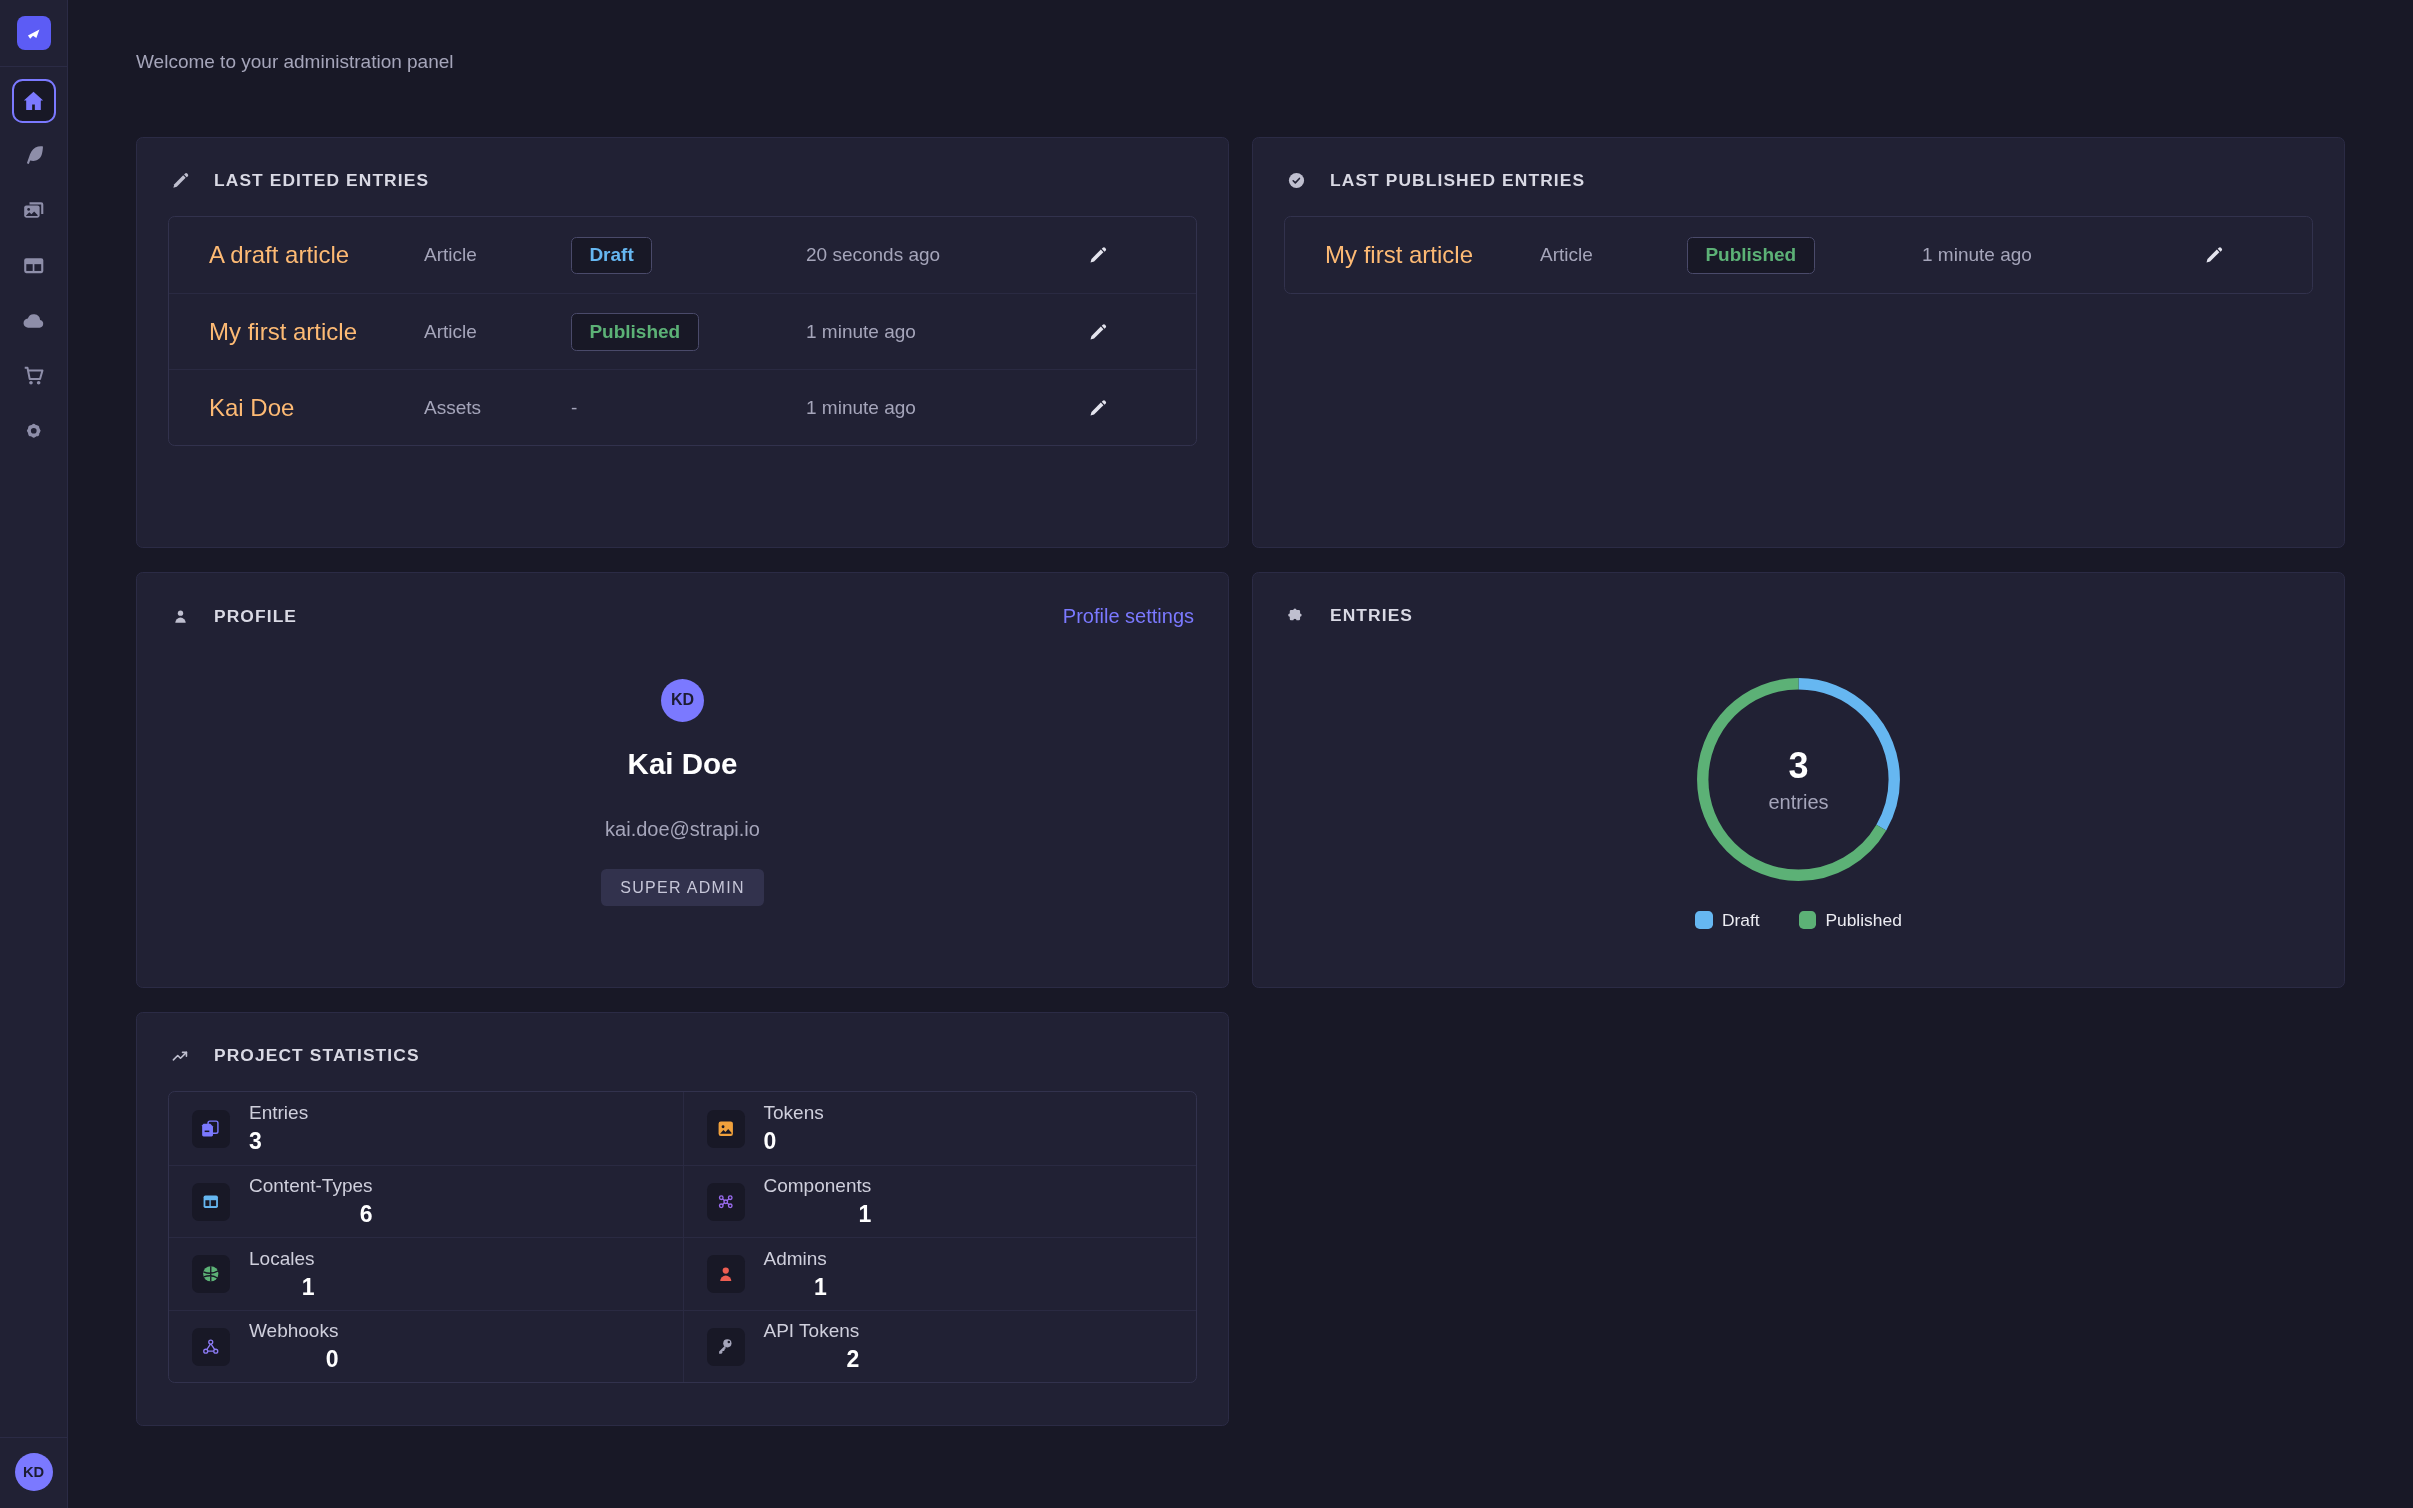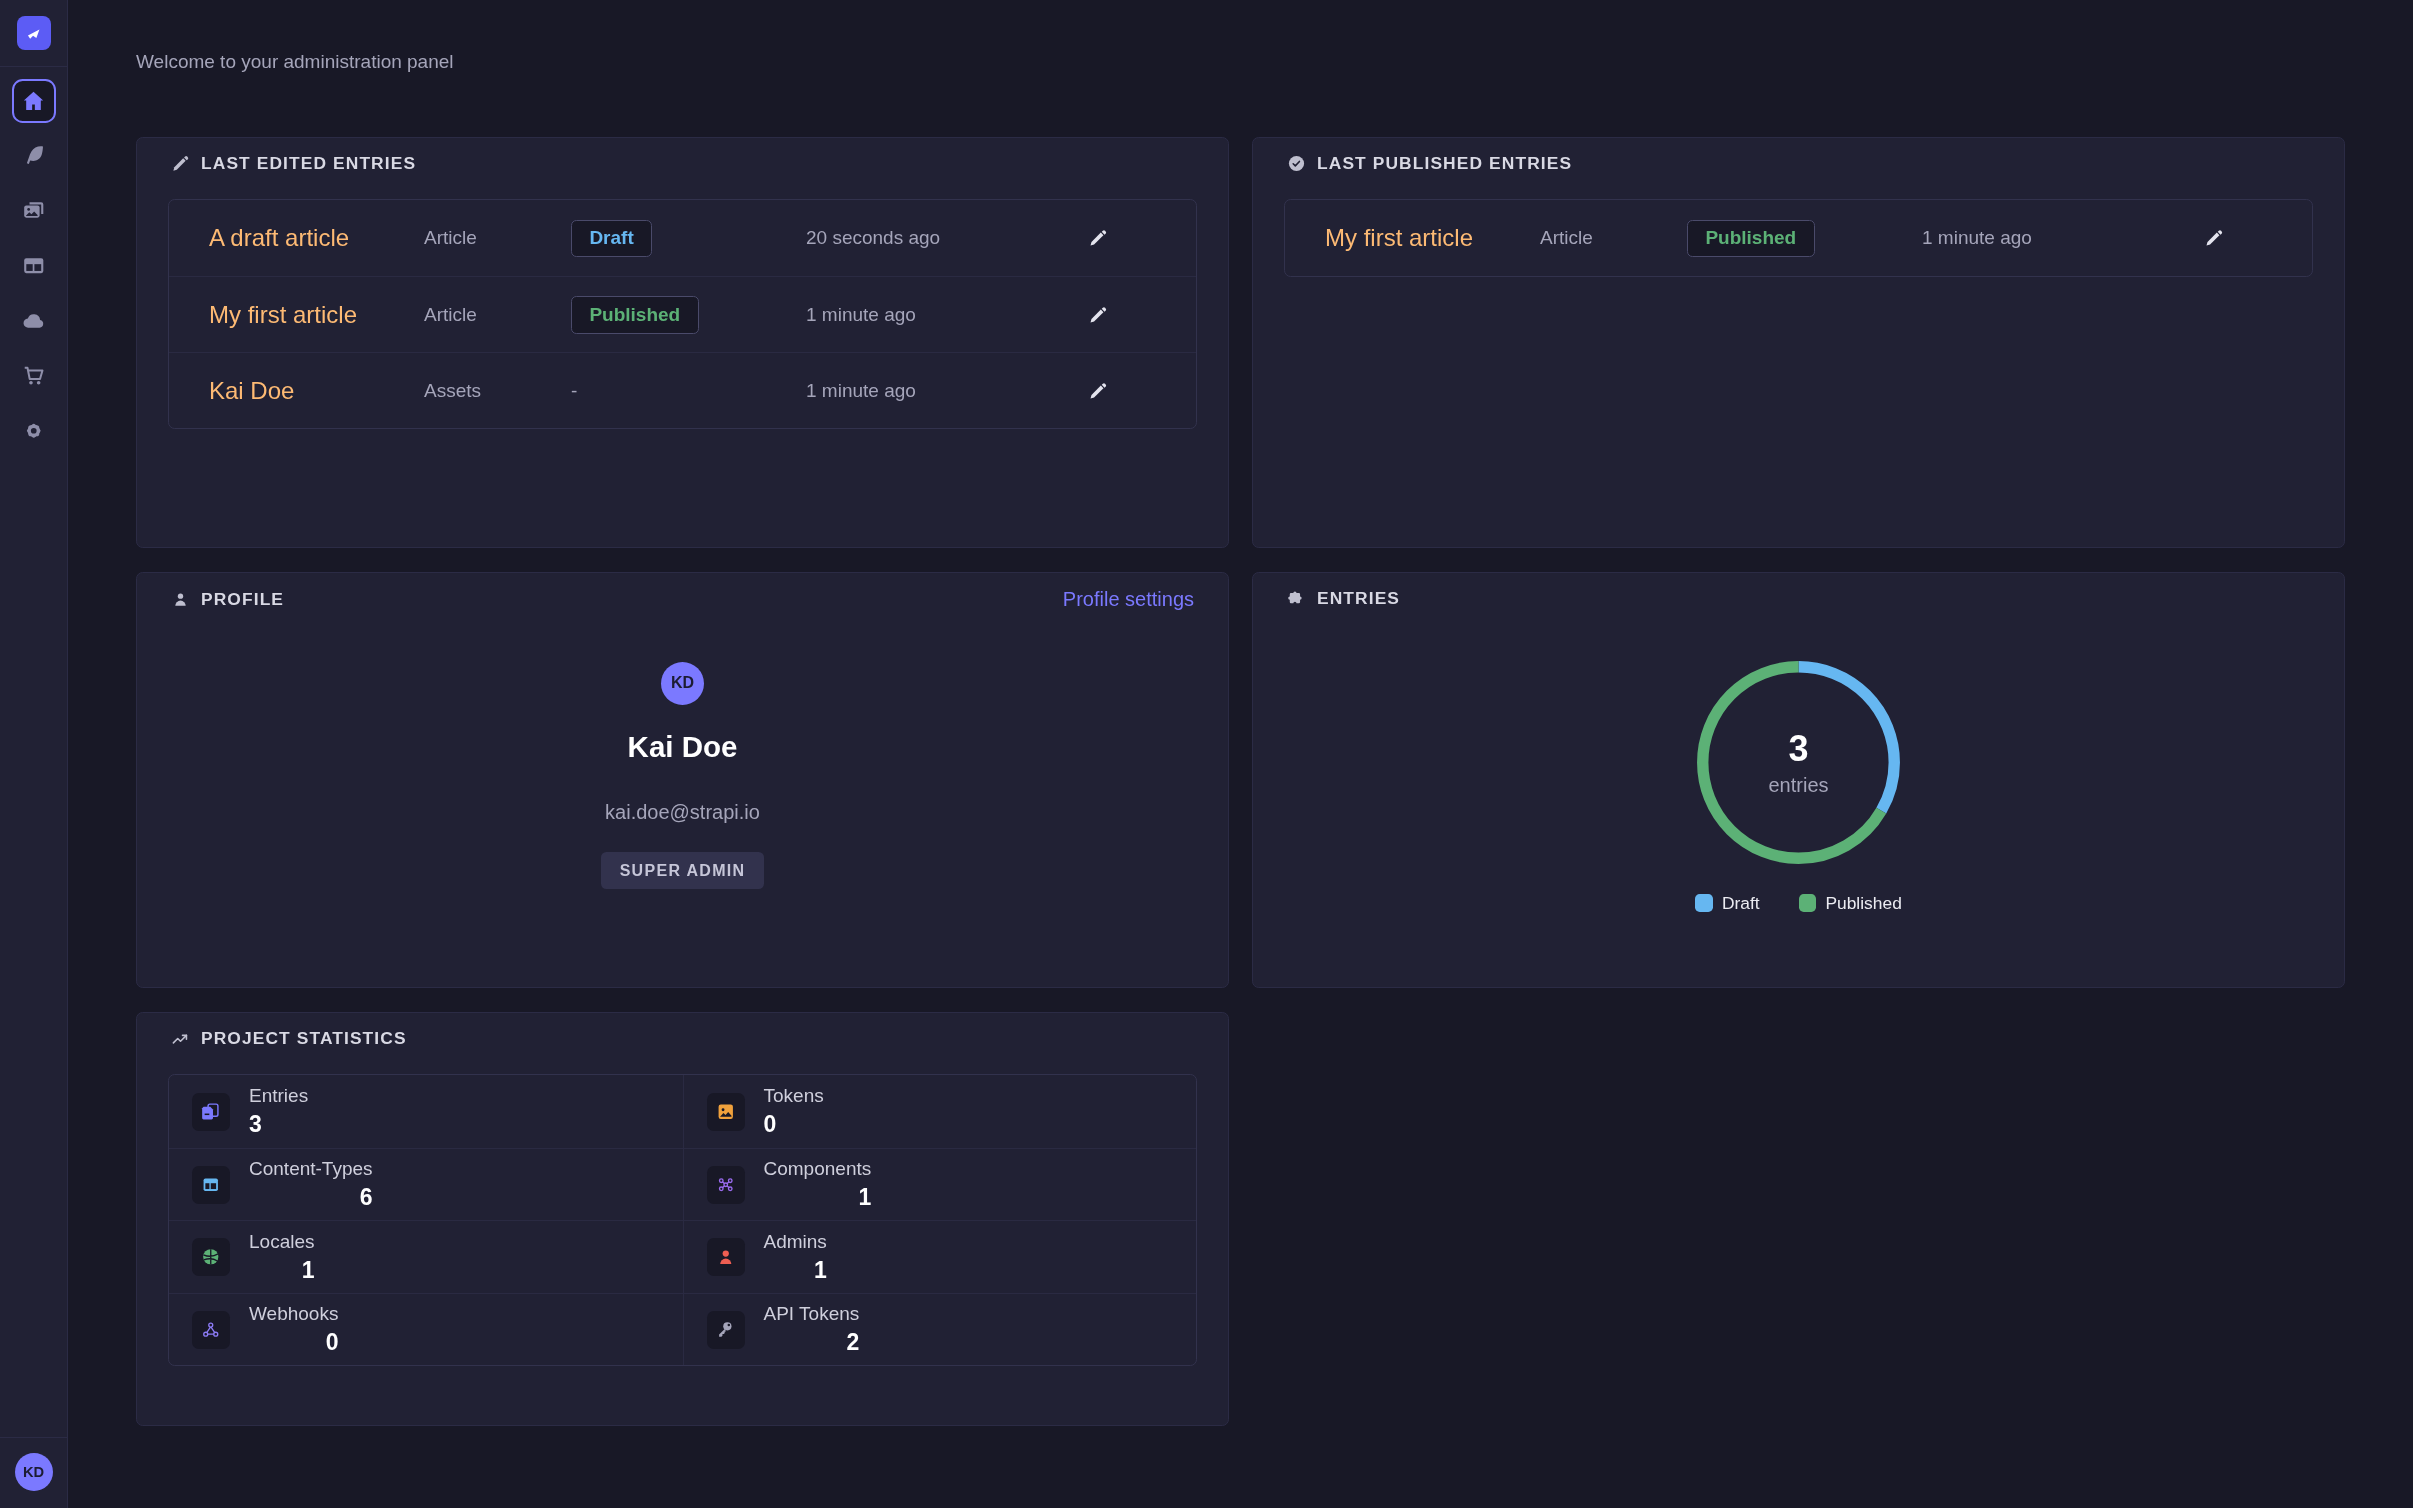--- a/index.html
+++ b/index.html
@@ -36,21 +36,21 @@
   
   .main { flex:1; padding:39px 68px 0 68px; }
   .page-title { font-size:38px; font-weight:700; color:#ffffff; line-height:1.15; }
   .page-subtitle { font-size:19px; color:#A5A5BA; margin-top:11px; line-height:1.3; }
   .grid {
     margin-top:62px;
     display:grid; grid-template-columns:1fr 1fr; grid-template-rows:411px 416px 414px;
     column-gap:23px; row-gap:24px;
   }
   .card { background:#212134; border:0.7px solid #2B2B45; border-radius:6.7px; }
-  .card-header { display:flex; align-items:center; gap:11px; padding:15px 34px 23px 34px; }
+  .card-header { display:flex; align-items:center; gap:24px; padding:32px 34px 23px 34px; }
   .card-header .spread { margin-left:auto; }
   .card-title { font-size:17.4px; font-weight:700; letter-spacing:1.1px; color:#D9D9E4; }
   .link { font-size:20px; color:#7B79FF; text-decoration:none; cursor:pointer; }
   
   .entry-table { margin:2.7px 31px 0 31px; border:0.7px solid #32324D; border-radius:6.7px; overflow:hidden; }
   .entry-row {
     display:grid; grid-template-columns:215px 147px 235px 282px 1fr;
     align-items:center; height:76px; padding-left:40px;
   }
   .entry-row + .entry-row { border-top:0.7px solid #2A2A42; }
@@ -68,21 +68,21 @@
   .profile-body { display:flex; flex-direction:column; align-items:center; margin-top:28px; }
   .profile-avatar {
     width:43px; height:43px; border-radius:50%; background:#7B79FF;
     display:flex; align-items:center; justify-content:center;
     color:#1C1C33; font-weight:700; font-size:16px;
   }
   .profile-name { font-size:29.5px; font-weight:700; margin-top:25.5px; color:#ffffff; }
   .profile-email { font-size:20px; color:#A5A5BA; margin-top:37px; }
   .role-badge {
     margin-top:28px; background:#32324D; color:#C6C6D8; border-radius:5.4px;
-    padding:9.4px 19px; font-size:16px; font-weight:700; letter-spacing:1.3px;
+    padding:9.4px 19px; font-size:16px; font-weight:400; letter-spacing:1.3px;
   }
   
   .donut-wrap { display:flex; flex-direction:column; align-items:center; margin-top:20px; }
   .donut-box { position:relative; width:221px; height:221px; }
   .donut-center { position:absolute; inset:0; display:flex; flex-direction:column; align-items:center; justify-content:center; }
   .donut-count { font-size:36px; font-weight:700; color:#ffffff; }
   .donut-unit { font-size:20px; color:#A5A5BA; margin-top:4px; }
   .legend { display:flex; gap:39px; margin-top:20px; }
   .legend-item { display:flex; align-items:center; gap:9.4px; }
   .legend-swatch { width:17.4px; height:17.4px; border-radius:4.7px; }

